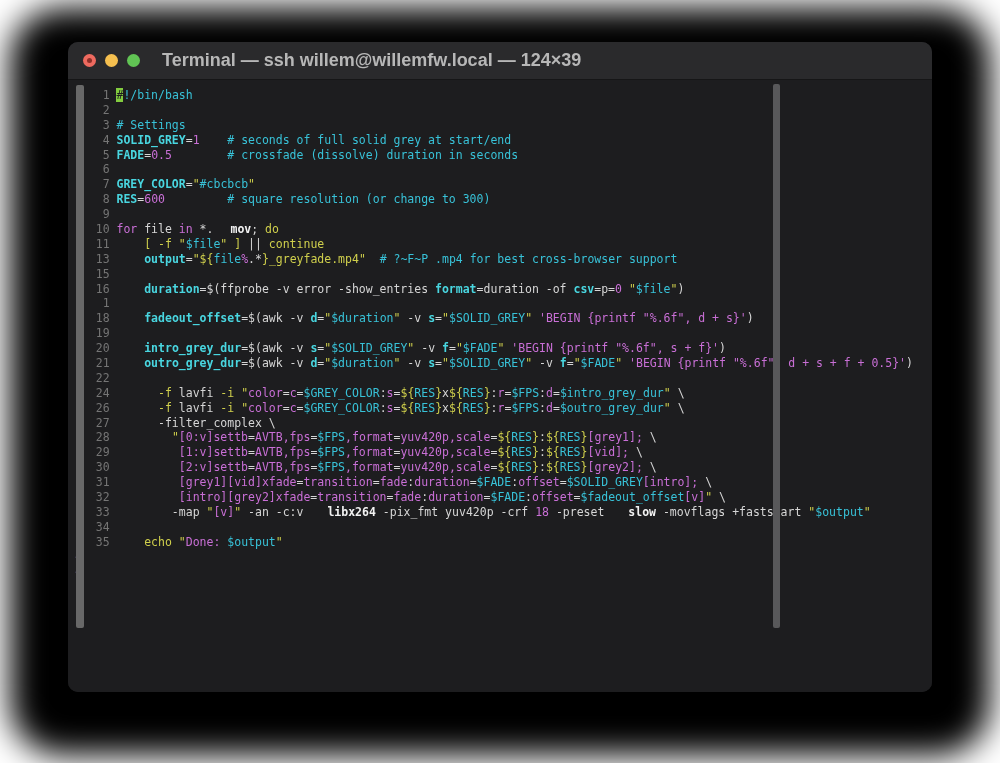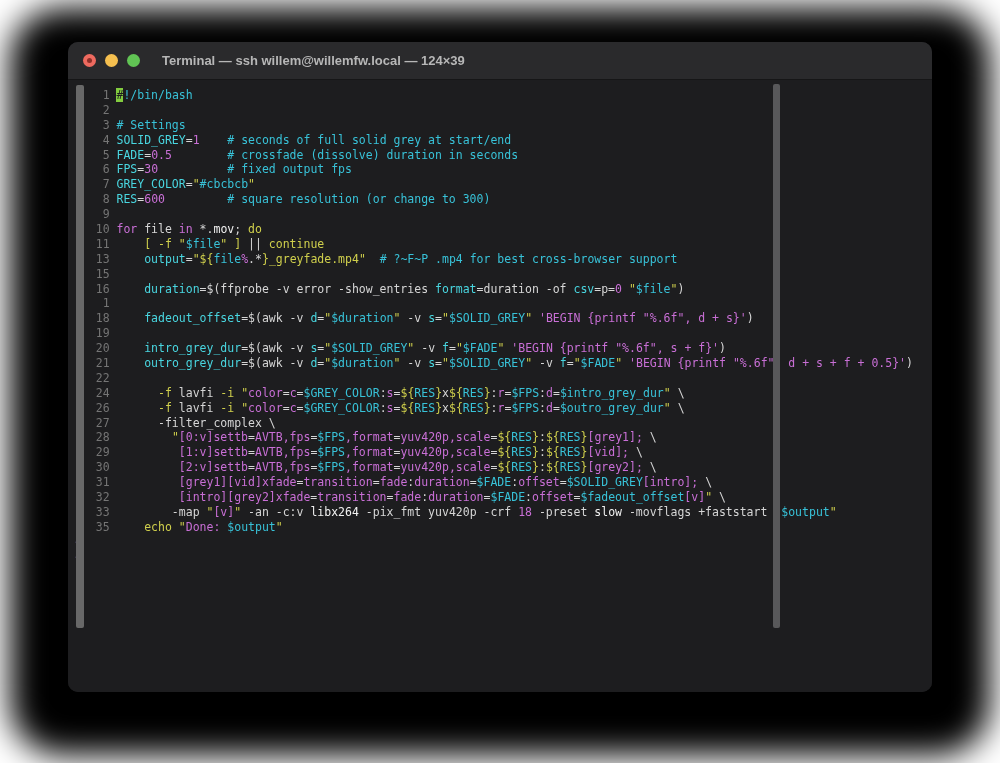--- a/index.html
+++ b/index.html
@@ -6,32 +6,32 @@
   .stage{position:relative;width:1000px;height:763px;background:#ffffff;}
   .shadow{position:absolute;left:10px;top:8px;right:10px;bottom:8px;background:#000;border-radius:52px;filter:blur(16px);}
   .window{position:absolute;left:68px;top:42px;width:864px;height:650px;background:#1d1d1f;border-radius:10px;overflow:hidden;z-index:2;}
   .titlebar{position:absolute;left:0;top:0;width:100%;height:38px;background:#2a2a2c;border-bottom:1px solid #161617;display:flex;align-items:center;box-sizing:border-box;}
   .lights{display:flex;align-items:center;padding-left:15px;gap:9px;}
   .light{width:13px;height:13px;border-radius:50%;display:inline-block;position:relative;}
   .light.red{background:#ee6a5f;}
   .light.red .dot{position:absolute;left:4px;top:4px;width:5px;height:5px;border-radius:50%;background:#8d2f28;}
   .light.yellow{background:#f5bf4f;}
   .light.green{background:#61c454;}
-  .title{margin-left:22px;font-family:"Liberation Sans",sans-serif;font-size:13px;font-weight:700;color:#b7b7b7;white-space:nowrap;}
+  .title{margin-left:22px;font-family:"Liberation Sans",sans-serif;font-size:18px;font-weight:700;color:#b7b7b7;white-space:nowrap;}
   .content{position:absolute;left:0;top:38px;right:0;bottom:0;background:#1d1d1f;}
   .codewrap{position:absolute;left:7px;top:8px;right:0;font-family:"DejaVu Sans Mono",monospace;font-size:11.5px;line-height:14.9px;}
   .row{height:14.9px;white-space:pre;display:flex;position:relative;}
   .ln{width:34.6px;flex:none;text-align:right;padding-right:6.9px;color:#757575;}
   .codetext{white-space:pre;}
   .w{color:#d6d6d6;}
-  .wb{color:#f2f2f2;font-weight:normal;}
+  .wb{color:#f2f2f2;font-weight:bold;margin-left:17px;}
   .y{color:#cfcf4c;}
   .m{color:#c96fd6;}
   .c{color:#38c2d8;}
-  .cb{color:#49d6e0;font-weight:normal;}
+  .cb{color:#49d6e0;font-weight:bold;}
   .cur{background:#83cc3f;color:#1d1d1f;}
   .tilde{color:#5e5680;}
   .bar{position:absolute;z-index:5;border-radius:2px;}
   .bar.left{left:8px;top:5px;width:8px;height:543px;background:#686868;}
   .bar.right{left:705px;top:4px;width:7px;height:544px;background:#58585a;}
 </style>
 </head>
 <body>
 
 <div class="stage">
@@ -47,21 +47,21 @@
       </div>
       <div class="title">Terminal — ssh willem@willemfw.local — 124×39</div>
     </div>
     <div class="content">
       <div class="codewrap" id="code-rows">
           <div class="row"><span class="ln">1</span><span class="codetext"><span class="cur">#</span><span class="c">!/bin/bash</span></span></div>
           <div class="row"><span class="ln">2</span><span class="codetext"></span></div>
           <div class="row"><span class="ln">3</span><span class="codetext"><span class="c"># Settings</span></span></div>
           <div class="row"><span class="ln">4</span><span class="codetext"><span class="cb">SOLID_GREY</span><span class="w">=</span><span class="m">1</span><span class="w">    </span><span class="c"># seconds of full solid grey at start/end</span></span></div>
           <div class="row"><span class="ln">5</span><span class="codetext"><span class="cb">FADE</span><span class="w">=</span><span class="m">0.5</span><span class="w">        </span><span class="c"># crossfade (dissolve) duration in seconds</span></span></div>
-          <div class="row"><span class="ln">6</span><span class="codetext"><span class="cb">FPS</span><span class="w">=</span><span class="m">30</span><span class="w">          </span><span class="c"># fixed output fps</span></span></div>
+          <div class="row"><span class="ln">6</span></div>
           <div class="row"><span class="ln">7</span><span class="codetext"><span class="cb">GREY_COLOR</span><span class="w">=</span><span class="y">"</span><span class="c">#cbcbcb</span><span class="y">"</span></span></div>
           <div class="row"><span class="ln">8</span><span class="codetext"><span class="cb">RES</span><span class="w">=</span><span class="m">600</span><span class="w">         </span><span class="c"># square resolution (or change to 300)</span></span></div>
           <div class="row"><span class="ln">9</span><span class="codetext"></span></div>
           <div class="row"><span class="ln">10</span><span class="codetext"><span class="m">for</span><span class="w"> file </span><span class="m">in</span><span class="w"> *.</span><span class="wb">mov</span><span class="w">; </span><span class="y">do</span></span></div>
           <div class="row"><span class="ln">11</span><span class="codetext"><span class="w">    </span><span class="y">[ -f "</span><span class="c">$file</span><span class="y">" ]</span><span class="w"> || </span><span class="y">continue</span></span></div>
           <div class="row"><span class="ln">13</span><span class="codetext"><span class="w">    </span><span class="cb">output</span><span class="w">=</span><span class="y">"${</span><span class="c">file</span><span class="m">%</span><span class="w">.*</span><span class="y">}_greyfade.mp4"</span><span class="w">  </span><span class="c"># ?~F~P .mp4 for best cross-browser support</span></span></div>
           <div class="row"><span class="ln">15</span><span class="codetext"></span></div>
           <div class="row"><span class="ln">16</span><span class="codetext"><span class="w">    </span><span class="cb">duration</span><span class="w">=$(ffprobe -v error -show_entries </span><span class="cb">format</span><span class="w">=duration -of </span><span class="cb">csv</span><span class="w">=p=</span><span class="m">0</span><span class="w"> </span><span class="y">"</span><span class="c">$file</span><span class="y">"</span><span class="w">)</span></span></div>
           <div class="row"><span class="ln">1</span><span class="codetext"></span></div>
           <div class="row"><span class="ln">18</span><span class="codetext"><span class="w">    </span><span class="cb">fadeout_offset</span><span class="w">=$(awk -v </span><span class="cb">d</span><span class="w">=</span><span class="y">"</span><span class="c">$duration</span><span class="y">"</span><span class="w"> -v </span><span class="cb">s</span><span class="w">=</span><span class="y">"</span><span class="c">$SOLID_GREY</span><span class="y">"</span><span class="w"> </span><span class="m">'BEGIN {printf "%.6f", d + s}'</span><span class="w">)</span></span></div>
@@ -71,20 +71,21 @@
           <div class="row"><span class="ln">22</span><span class="codetext"></span></div>
           <div class="row"><span class="ln">24</span><span class="codetext"><span class="w">      </span><span class="y">-f</span><span class="w"> lavfi </span><span class="y">-i "</span><span class="m">color</span><span class="w">=</span><span class="m">c</span><span class="w">=</span><span class="c">$GREY_COLOR</span><span class="w">:</span><span class="m">s</span><span class="w">=</span><span class="y">${</span><span class="c">RES</span><span class="y">}</span><span class="w">x</span><span class="y">${</span><span class="c">RES</span><span class="y">}</span><span class="w">:</span><span class="m">r</span><span class="w">=</span><span class="c">$FPS</span><span class="w">:</span><span class="m">d</span><span class="w">=</span><span class="c">$intro_grey_dur</span><span class="y">"</span><span class="w"> \</span></span></div>
           <div class="row"><span class="ln">26</span><span class="codetext"><span class="w">      </span><span class="y">-f</span><span class="w"> lavfi </span><span class="y">-i "</span><span class="m">color</span><span class="w">=</span><span class="m">c</span><span class="w">=</span><span class="c">$GREY_COLOR</span><span class="w">:</span><span class="m">s</span><span class="w">=</span><span class="y">${</span><span class="c">RES</span><span class="y">}</span><span class="w">x</span><span class="y">${</span><span class="c">RES</span><span class="y">}</span><span class="w">:</span><span class="m">r</span><span class="w">=</span><span class="c">$FPS</span><span class="w">:</span><span class="m">d</span><span class="w">=</span><span class="c">$outro_grey_dur</span><span class="y">"</span><span class="w"> \</span></span></div>
           <div class="row"><span class="ln">27</span><span class="codetext"><span class="w">      -filter_complex \</span></span></div>
           <div class="row"><span class="ln">28</span><span class="codetext"><span class="w">        </span><span class="y">"</span><span class="m">[0:v]settb</span><span class="w">=</span><span class="m">AVTB,fps</span><span class="w">=</span><span class="c">$FPS</span><span class="m">,format</span><span class="w">=</span><span class="m">yuv420p,scale</span><span class="w">=</span><span class="y">${</span><span class="c">RES</span><span class="y">}</span><span class="w">:</span><span class="y">${</span><span class="c">RES</span><span class="y">}</span><span class="m">[grey1];</span><span class="w"> \</span></span></div>
           <div class="row"><span class="ln">29</span><span class="codetext"><span class="w">         </span><span class="m">[1:v]settb</span><span class="w">=</span><span class="m">AVTB,fps</span><span class="w">=</span><span class="c">$FPS</span><span class="m">,format</span><span class="w">=</span><span class="m">yuv420p,scale</span><span class="w">=</span><span class="y">${</span><span class="c">RES</span><span class="y">}</span><span class="w">:</span><span class="y">${</span><span class="c">RES</span><span class="y">}</span><span class="m">[vid];</span><span class="w"> \</span></span></div>
           <div class="row"><span class="ln">30</span><span class="codetext"><span class="w">         </span><span class="m">[2:v]settb</span><span class="w">=</span><span class="m">AVTB,fps</span><span class="w">=</span><span class="c">$FPS</span><span class="m">,format</span><span class="w">=</span><span class="m">yuv420p,scale</span><span class="w">=</span><span class="y">${</span><span class="c">RES</span><span class="y">}</span><span class="w">:</span><span class="y">${</span><span class="c">RES</span><span class="y">}</span><span class="m">[grey2];</span><span class="w"> \</span></span></div>
           <div class="row"><span class="ln">31</span><span class="codetext"><span class="w">         </span><span class="m">[grey1][vid]xfade</span><span class="w">=</span><span class="m">transition</span><span class="w">=</span><span class="m">fade</span><span class="w">:</span><span class="m">duration</span><span class="w">=</span><span class="c">$FADE</span><span class="w">:</span><span class="m">offset</span><span class="w">=</span><span class="c">$SOLID_GREY</span><span class="m">[intro];</span><span class="w"> \</span></span></div>
           <div class="row"><span class="ln">32</span><span class="codetext"><span class="w">         </span><span class="m">[intro][grey2]xfade</span><span class="w">=</span><span class="m">transition</span><span class="w">=</span><span class="m">fade</span><span class="w">:</span><span class="m">duration</span><span class="w">=</span><span class="c">$FADE</span><span class="w">:</span><span class="m">offset</span><span class="w">=</span><span class="c">$fadeout_offset</span><span class="m">[v]</span><span class="y">"</span><span class="w"> \</span></span></div>
           <div class="row"><span class="ln">33</span><span class="codetext"><span class="w">        -map </span><span class="y">"</span><span class="m">[v]</span><span class="y">"</span><span class="w"> -an -c:v </span><span class="wb">libx264</span><span class="w"> -pix_fmt yuv420p -crf </span><span class="m">18</span><span class="w"> -preset </span><span class="wb">slow</span><span class="w"> -movflags +faststart </span><span class="y">"</span><span class="c">$output</span><span class="y">"</span></span></div>
+          <div class="row"><span class="ln">34</span><span class="codetext"></span></div>
           <div class="row"><span class="ln">35</span><span class="codetext"><span class="w">    </span><span class="y">echo "</span><span class="m">Done:</span><span class="w"> </span><span class="c">$output</span><span class="y">"</span></span></div>
           <div class="row"><span class="tilde">~</span></div>
           <div class="row"><span class="tilde">~</span></div>
         </div>
 
       <div class="bar left"></div>
       <div class="bar right"></div>
     </div>
   </div>
 </div>

